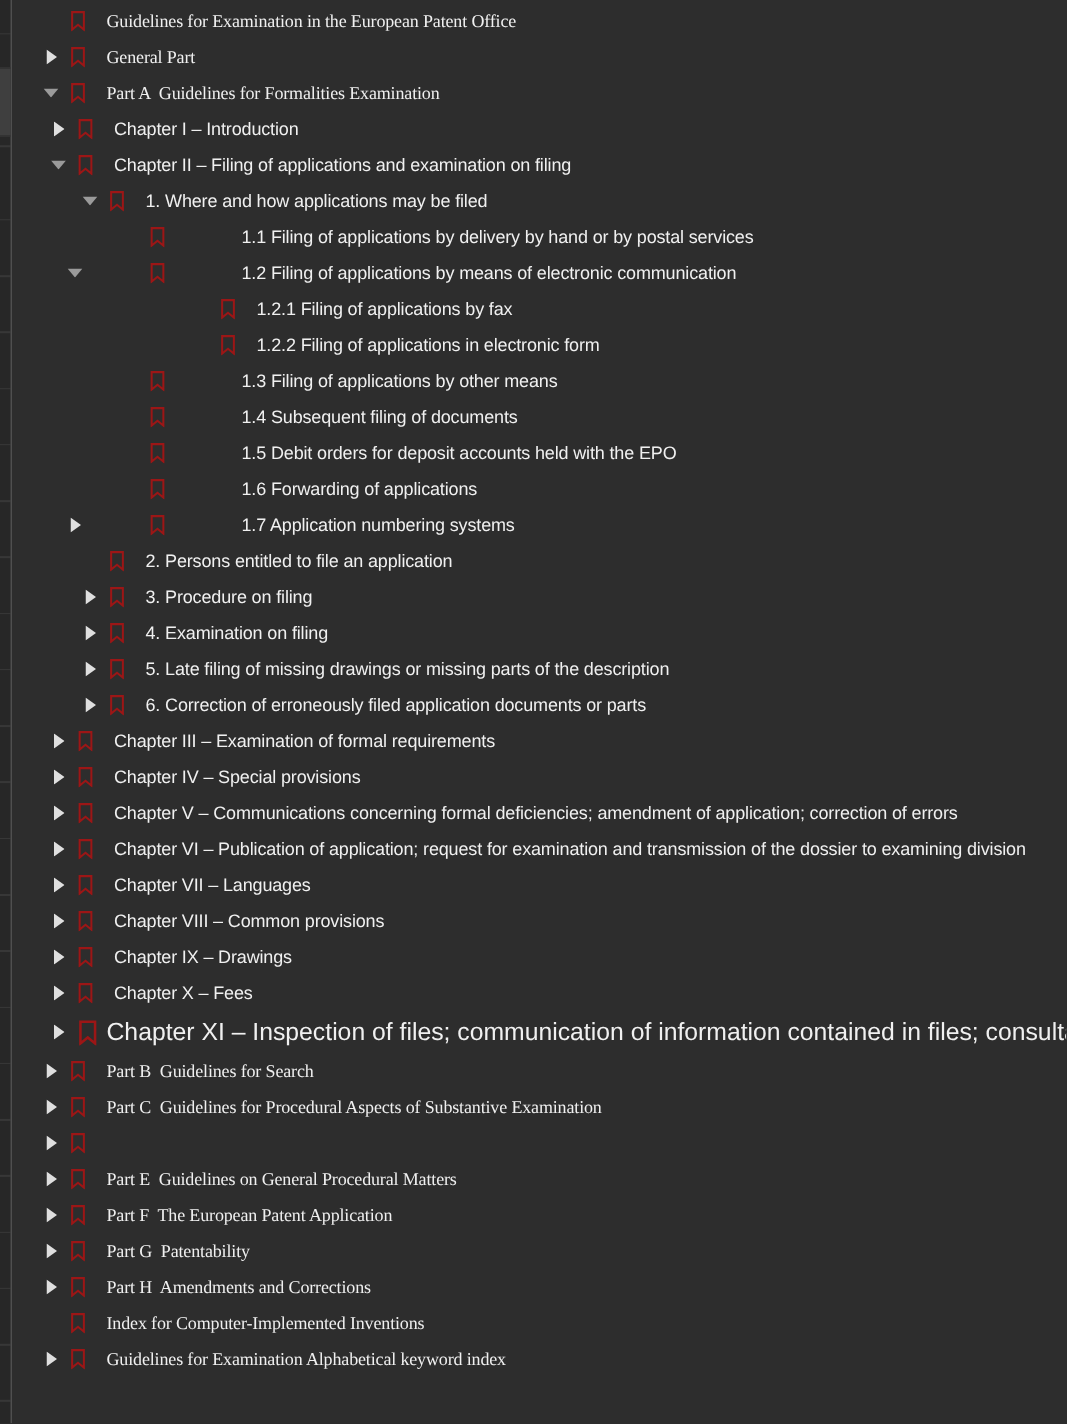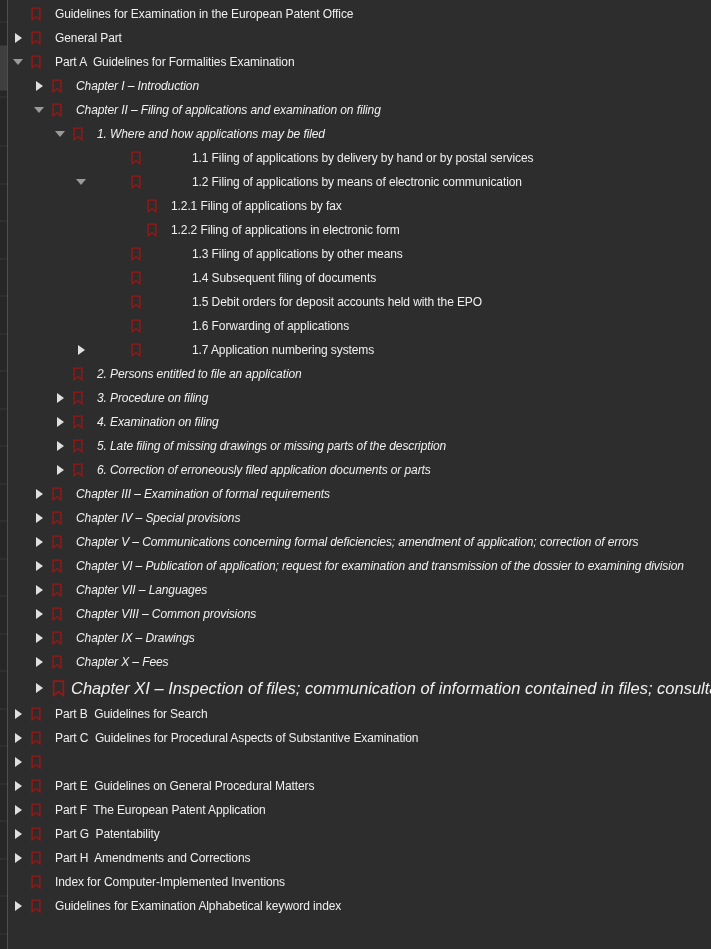--- a/index.html
+++ b/index.html
@@ -74,24 +74,24 @@
     display: flex;
     align-items: center;
   }
   .row.large .bookmark { flex-basis: 13px; width: 13px; }
   .label {
     margin-left: 13px;
     white-space: pre;
   }
   .row.large .label { margin-left: 6px; }
   
-  .lvl1 { padding-left: 0px; }
-  .lvl2 { padding-left: 21px; font-style: italic; }
-  .lvl3 { padding-left: 42px; font-style: italic; }
-  .lvl4 { padding-left: 63px; gap: 37px; }
+  .lvl1 { padding-left: 16px; font-family: Liberation Serif, serif; }
+  .lvl2 { padding-left: 21px; }
+  .lvl3 { padding-left: 42px; }
+  .lvl4 { padding-left: 32px; gap: 37px; }
   .lvl5 { padding-left: 116px; }
 </style>
 </head>
 <body>
 
 <div class="viewport">
   <div class="left-strip">
     <div class="strip-thumb"></div>
   </div>
   <div class="tree" id="tree">

